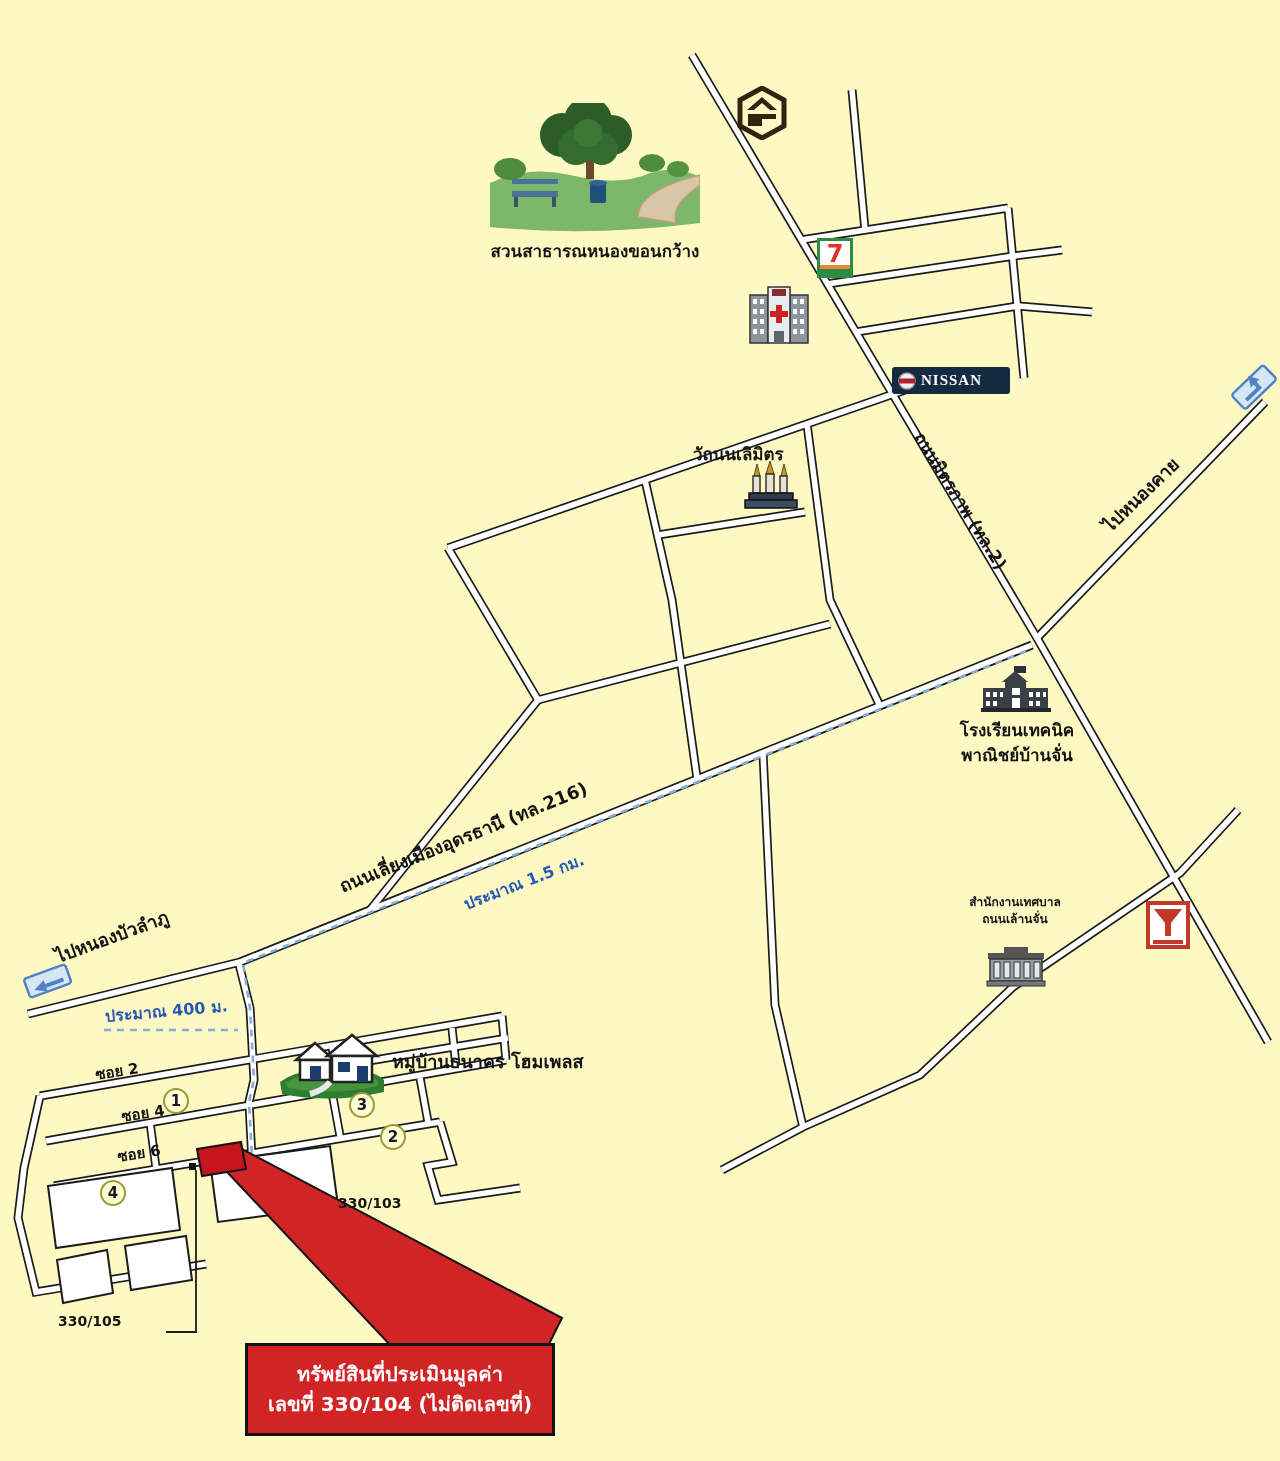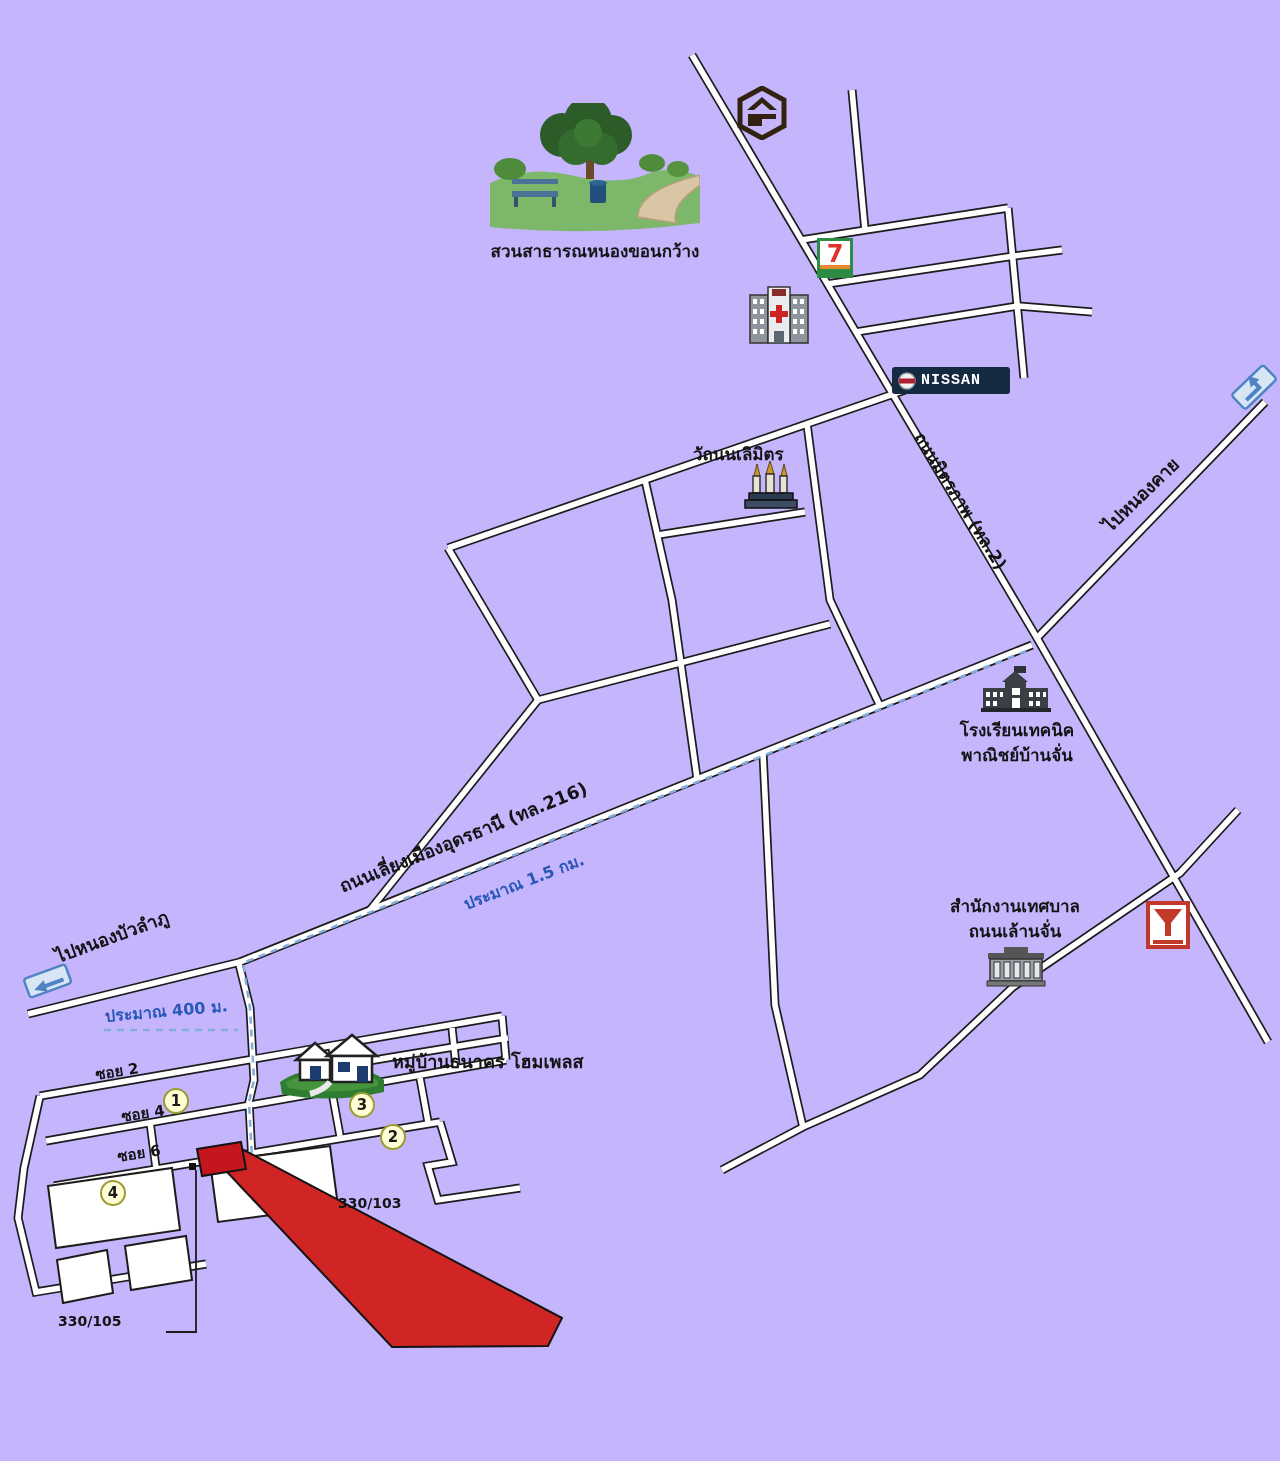--- a/index.html
+++ b/index.html
@@ -1,29 +1,29 @@
 <!DOCTYPE html>
 <html><head>
 <meta charset="utf-8">
 <style>
   html,body{margin:0;padding:0;background:#fff;}
-  #canvas{position:relative;width:1280px;height:1461px;background:#c4b5fd;overflow:hidden;
+  #canvas{position:relative;width:1280px;height:1461px;background:#fef9c3;overflow:hidden;
           font-family:"DejaVu Sans",sans-serif;}
   .abs{position:absolute;}
   .lbl{font-weight:bold;color:#131313;white-space:nowrap;line-height:1.3;}
   .lbl-blue{font-weight:bold;color:#2857b8;white-space:nowrap;}
   .rot{transform-origin:0 0;}
   .center{text-align:center;}
   .marker-circle{width:26px;height:26px;border-radius:50%;background:#fffdd4;
     border:2px solid #9b9b34;color:#1a1a1a;font-weight:bold;font-size:15px;
     display:flex;align-items:center;justify-content:center;box-sizing:border-box;}
   #nissan-sign{width:118px;height:27px;background:#142a40;border-radius:3px;
     display:flex;align-items:center;gap:5px;padding:0 6px;box-sizing:border-box;}
   #nissan-sign .nissan-text{color:#fff;font-weight:bold;font-size:15px;letter-spacing:1px;
-    font-family:Liberation Mono, monospace;}
+    font-family:Liberation Serif, serif;}
   #property-banner{left:245px;top:1343px;width:310px;height:93px;background:#d02425;
     border:3px solid #141414;box-sizing:border-box;display:flex;flex-direction:column;
     align-items:center;justify-content:center;gap:5px;}
   #property-banner .bl{color:#ffffff;font-weight:bold;font-size:20px;white-space:nowrap;line-height:1.25;}
   .hline{line-height:1.45;}
 </style>
 </head>
 <body>
 
 <div id="canvas">
@@ -259,21 +259,21 @@
 
   <div class="abs lbl rot" style="left:52px;top:946px;font-size:18px;transform:rotate(-20deg)">ไปหนองบัวลำภู</div>
   <svg class="abs rot" style="left:20px;top:974px;transform:rotate(-20deg)" width="48" height="30" viewBox="0 0 48 30">
     <rect x="1.5" y="6" width="44" height="20" rx="3" fill="#d7e6f5" stroke="#4f83c4" stroke-width="2.5"></rect>
     <path d="M39,20 L18,20" stroke="#4f83c4" stroke-width="4" fill="none"></path>
     <polygon points="20,14 20,26 8,20" fill="#4f83c4"></polygon>
   </svg>
 
   <div class="abs lbl-blue rot" style="left:104px;top:1004px;font-size:16px;transform:rotate(-5deg)">ประมาณ 400 ม.</div>
 
-  <div class="abs lbl center hline" style="left:940px;top:894px;width:150px;font-size:17px">
+  <div class="abs lbl center hline" style="left:940px;top:894px;width:150px;font-size:12px">
     <div>สำนักงานเทศบาล</div>
     <div>ถนนเล้านจั่น</div>
   </div>
   <svg class="abs" style="left:986px;top:946px" width="60" height="42" viewBox="0 0 60 42">
     <rect x="18" y="1" width="24" height="6" fill="#555"></rect>
     <rect x="2" y="7" width="56" height="6" fill="#555"></rect>
     <rect x="4" y="13" width="52" height="22" fill="#9aa0a8" stroke="#333" stroke-width="1.5"></rect>
     <g fill="#e6e8ec" stroke="#333" stroke-width="1">
       <rect x="8" y="16" width="6" height="16"></rect>
       <rect x="18" y="16" width="6" height="16"></rect>
@@ -309,14 +309,18 @@
   <div class="abs lbl rot" style="left:116px;top:1148px;font-size:15px;transform:rotate(-9deg)">ซอย 6</div>
 
   <div class="abs marker-circle" style="left:163px;top:1088px">1</div>
   <div class="abs marker-circle" style="left:349px;top:1092px">3</div>
   <div class="abs marker-circle" style="left:380px;top:1124px">2</div>
   <div class="abs marker-circle" style="left:100px;top:1180px">4</div>
 
   <div class="abs lbl" style="left:338px;top:1194px;font-size:14px">330/103</div>
   <div class="abs lbl" style="left:58px;top:1312px;font-size:14px">330/105</div>
 
+  <div class="abs" id="property-banner">
+    <div class="bl">ทรัพย์สินที่ประเมินมูลค่า</div>
+    <div class="bl">เลขที่ 330/104 (ไม่ติดเลขที่)</div>
+  </div>
 
 </div>
 
 </body></html>

